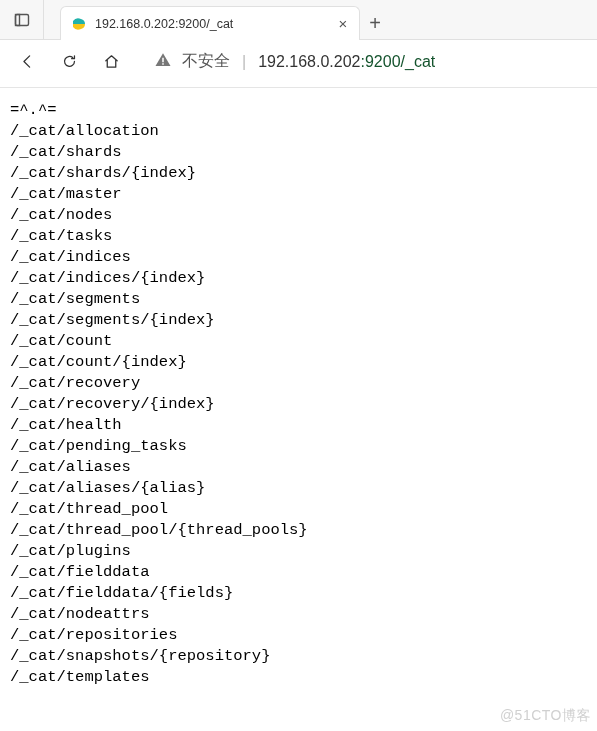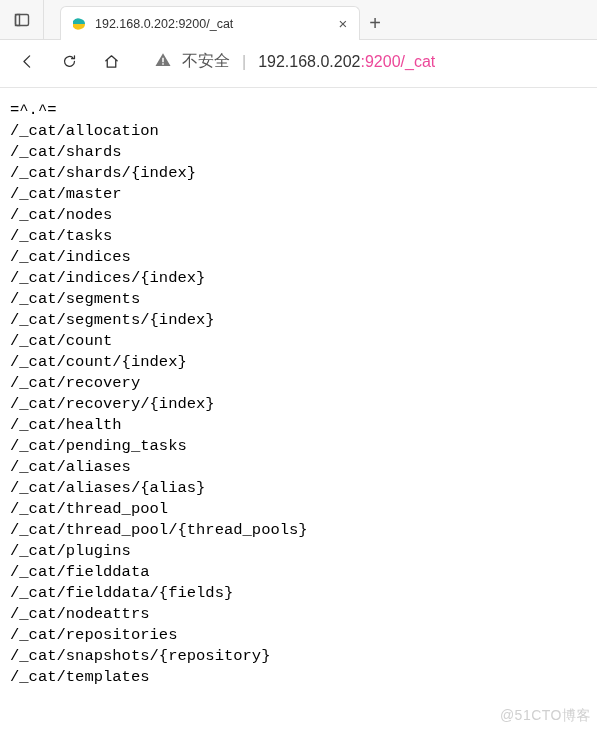--- a/index.html
+++ b/index.html
@@ -84,21 +84,21 @@
       align-items: center;
       gap: 10px;
       padding-left: 20px;
       font-size: 16px;
       color: #444;
     }
     .warn-icon svg { width: 18px; height: 18px; }
     .insecure-label { color: #555; }
     .pipe { color: #bbb; padding: 0 2px; }
     .url-text { color: #333; white-space: nowrap; overflow: hidden; }
-    .url-dim { color: #ec4899; margin-top: 16px; }
+    .url-dim { color: #14532d; margin-top: 16px; }
     .content {
       font-family: "Courier New", Courier, monospace;
       font-size: 15.5px;
       line-height: 21px;
       padding: 12px 10px;
       color: #000;
       white-space: pre;
     }
     .watermark {
       position: absolute;

